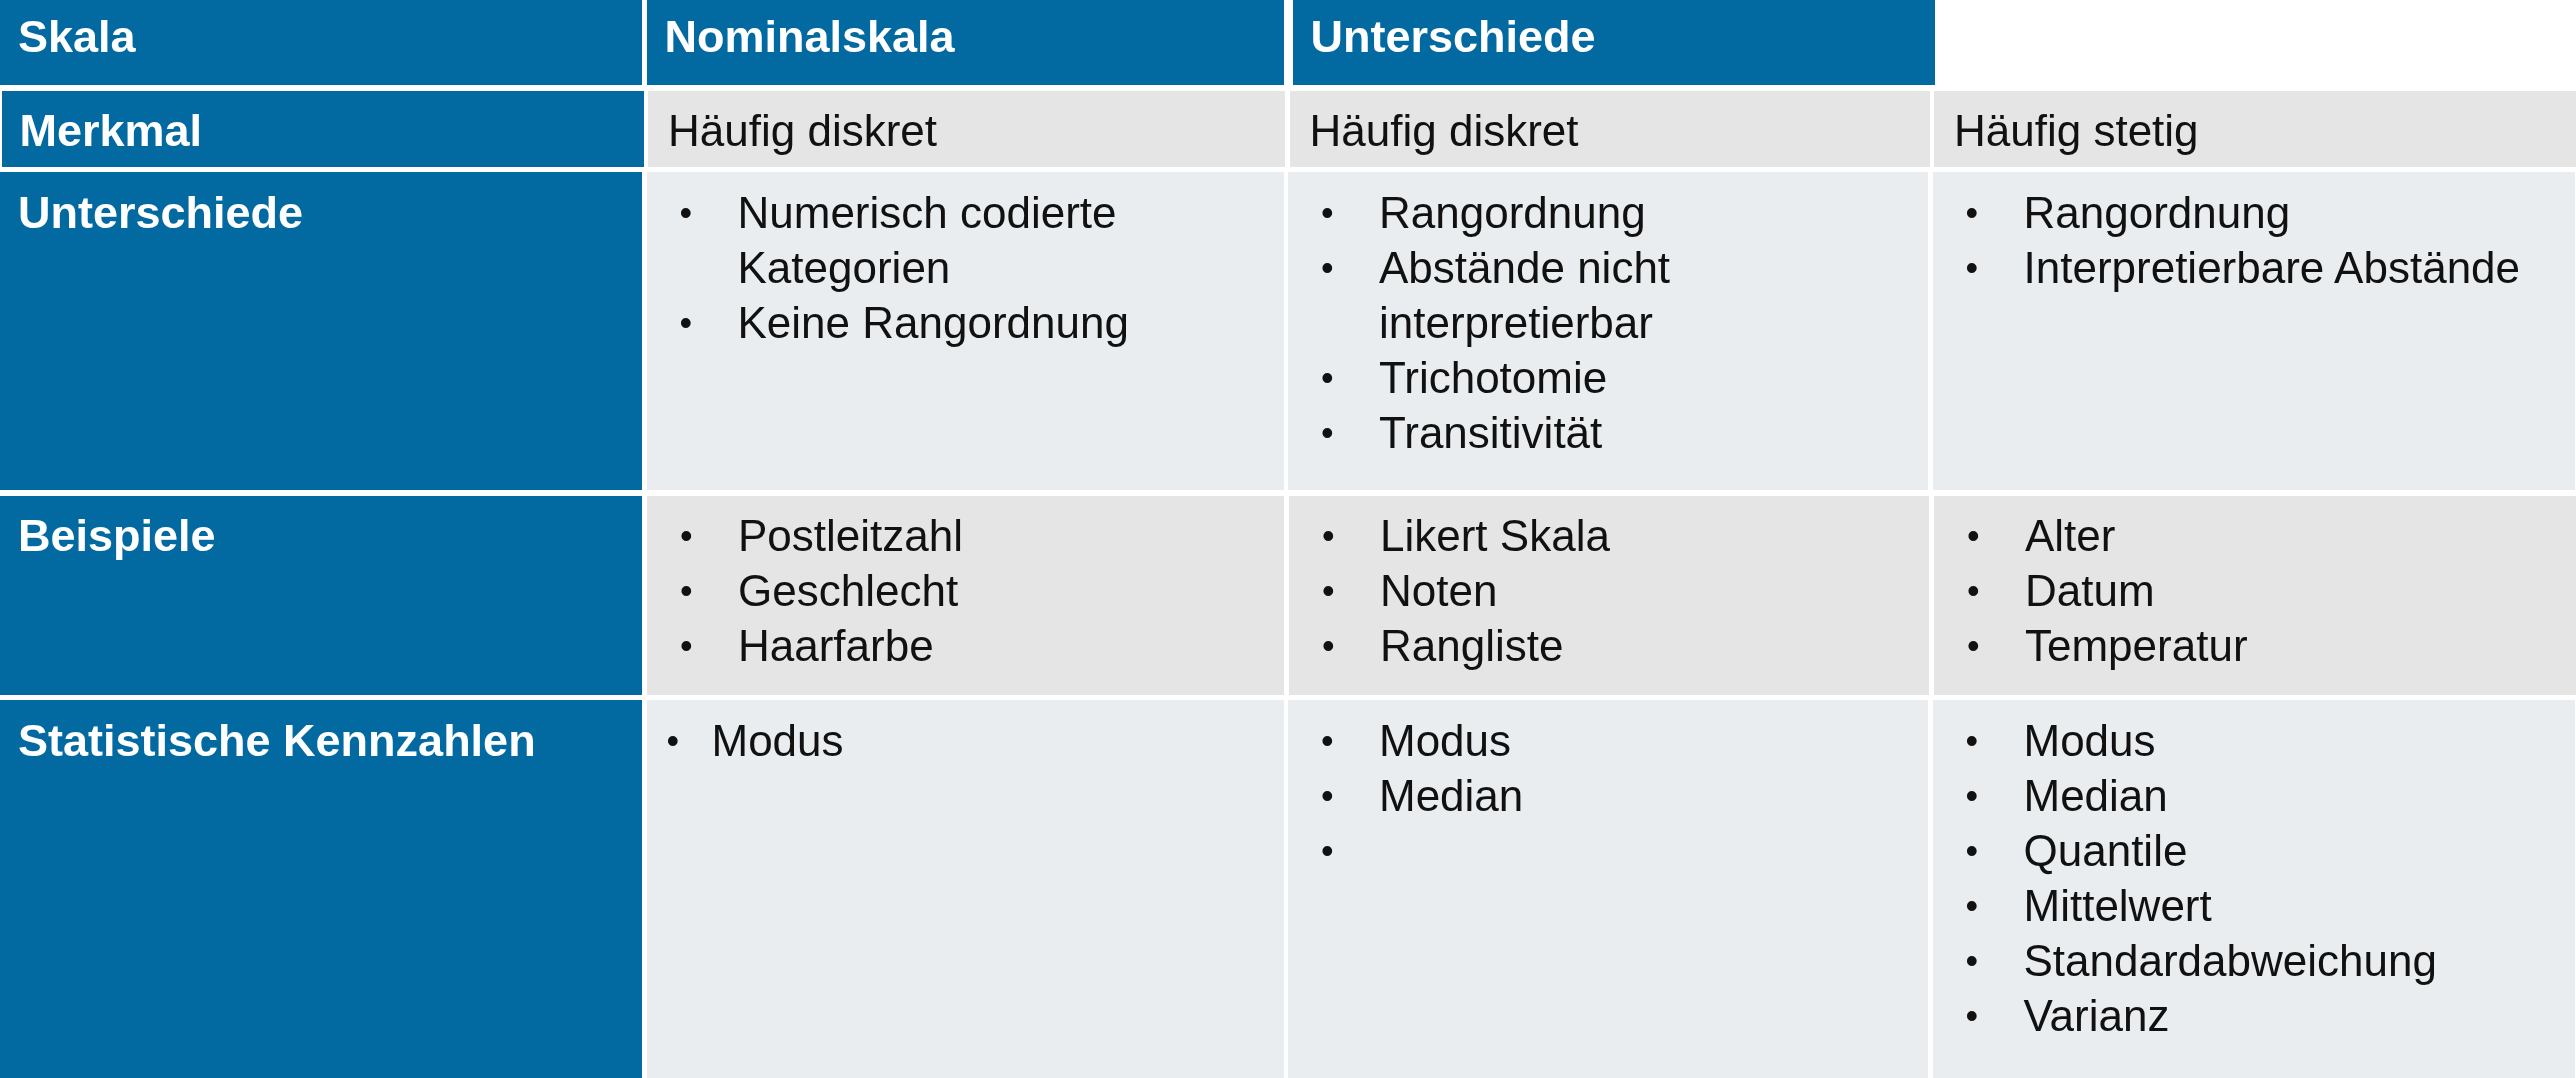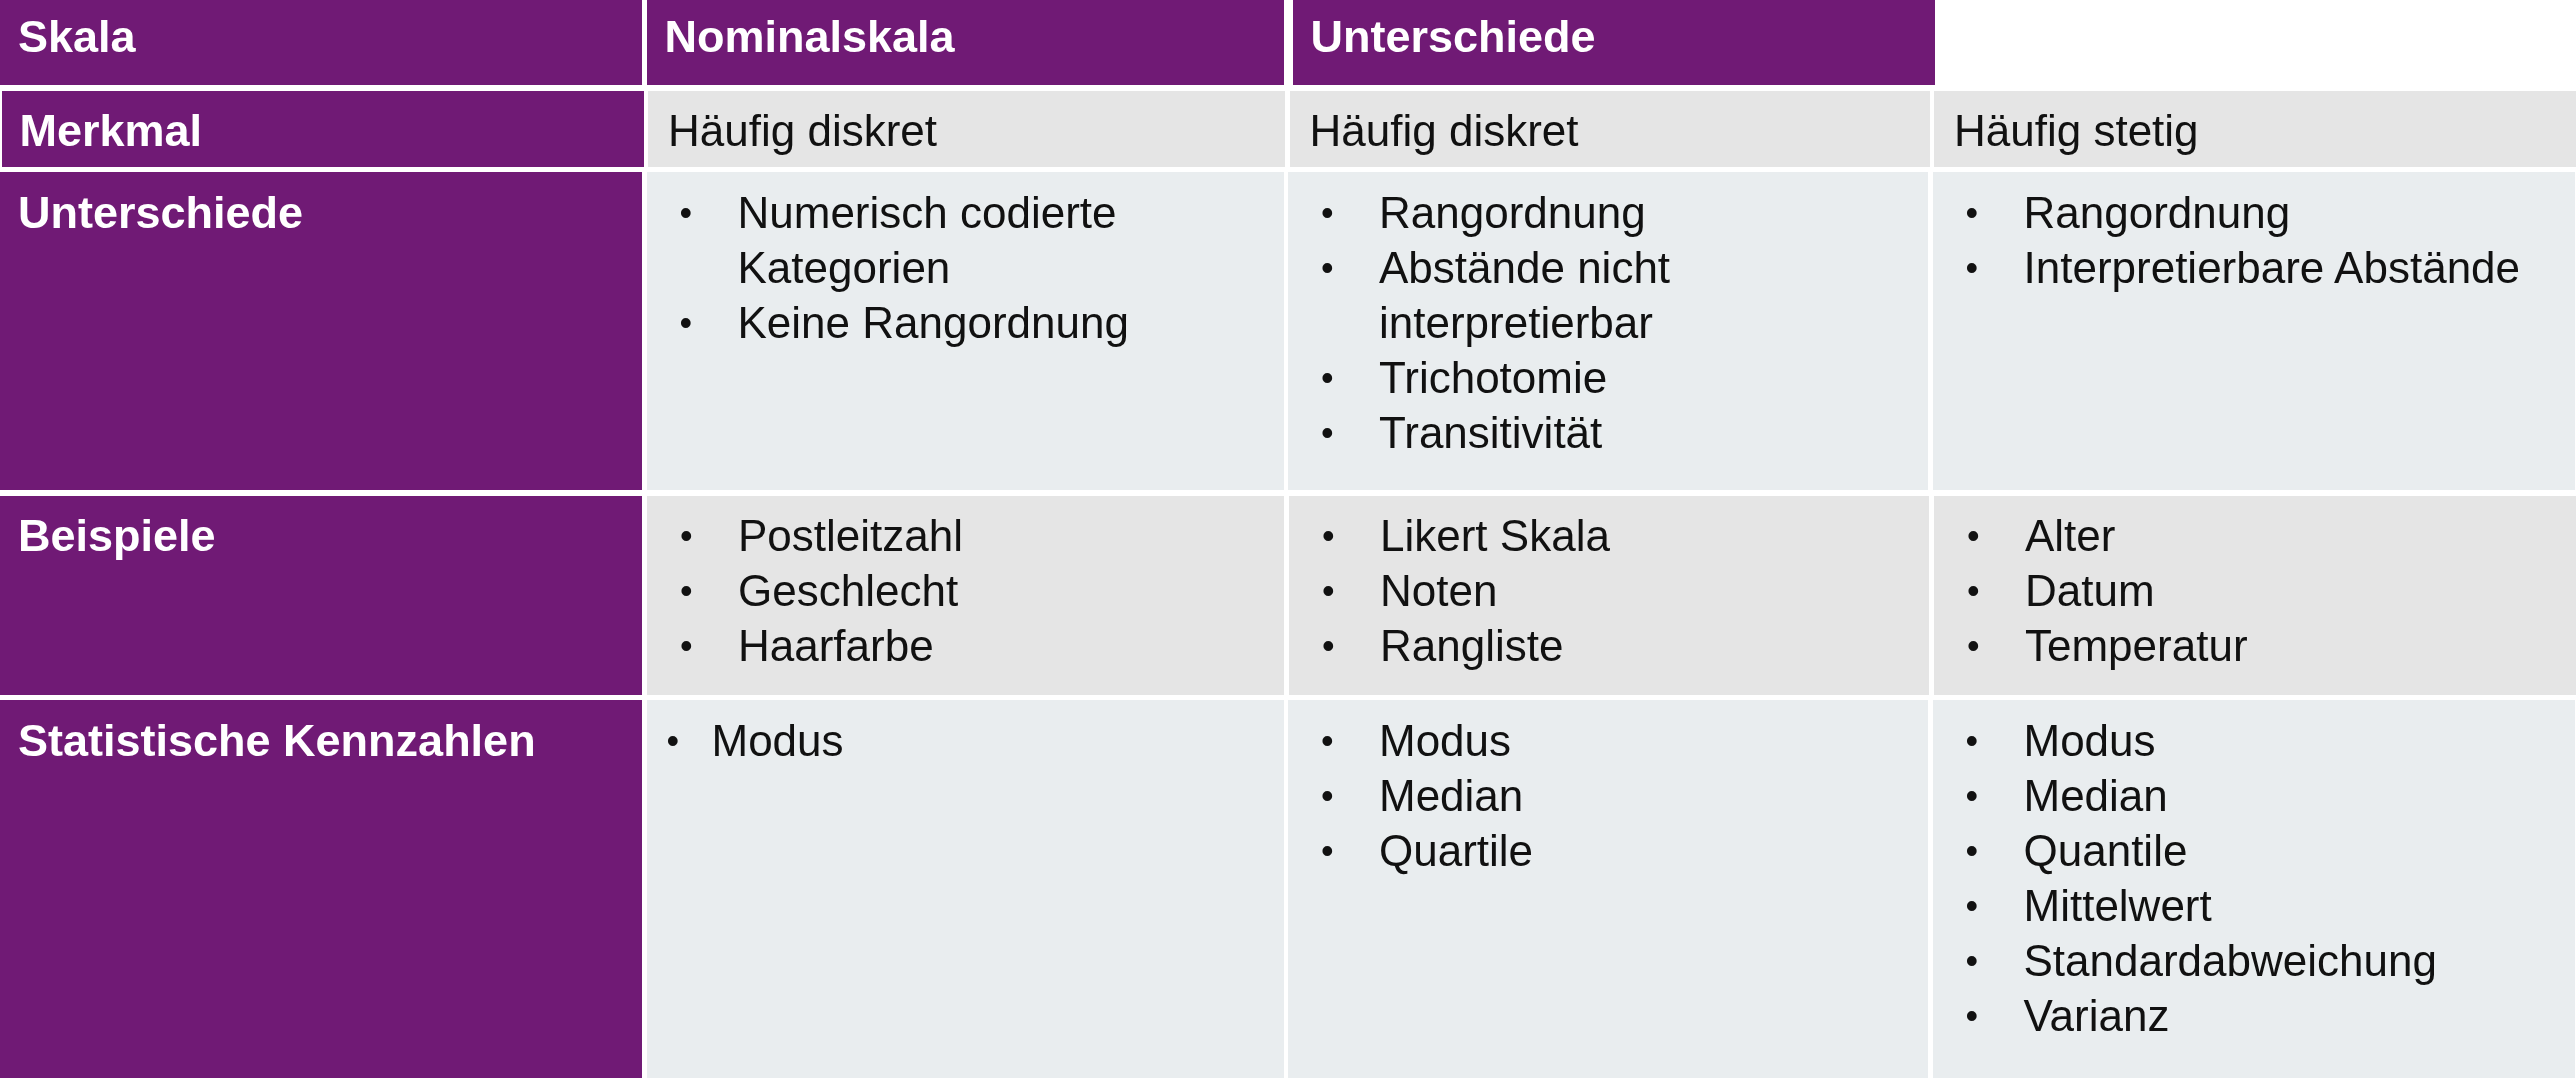--- a/index.html
+++ b/index.html
@@ -30,21 +30,21 @@
   .col-gap { flex: 0 0 4.5px; background: #ffffff; }
 
   
   .c0 { flex: 0 0 642px; }
   .c1 { flex: 0 0 637px; }
   .c2 { flex: 0 0 640px; }
   .c3 { flex: 0 0 642px; }
 
   
   .hdr, .lbl {
-    background: #701a75;
+    background: #0369a1;
     color: #ffffff;
     font-weight: bold;
   }
   .hdr-text, .lbl-text {
     display: block;
     padding: 9px 0 0 18px;
     font-size: 45px;
     line-height: 56px;
     white-space: nowrap;
     letter-spacing: 0px;
@@ -267,21 +267,20 @@
           <li>
             <span class="bul">•</span>
             <span class="txt">Modus</span>
           </li>
           <li>
             <span class="bul">•</span>
             <span class="txt">Median</span>
           </li>
           <li>
             <span class="bul">•</span>
-            <span class="txt">Quartile</span>
           </li>
         </ul>
     </div>
     <div class="col-gap"></div>
     <div class="cell c3 shade-light">
       <ul class="bullets">
           <li>
             <span class="bul">•</span>
             <span class="txt">Modus</span>
           </li>

